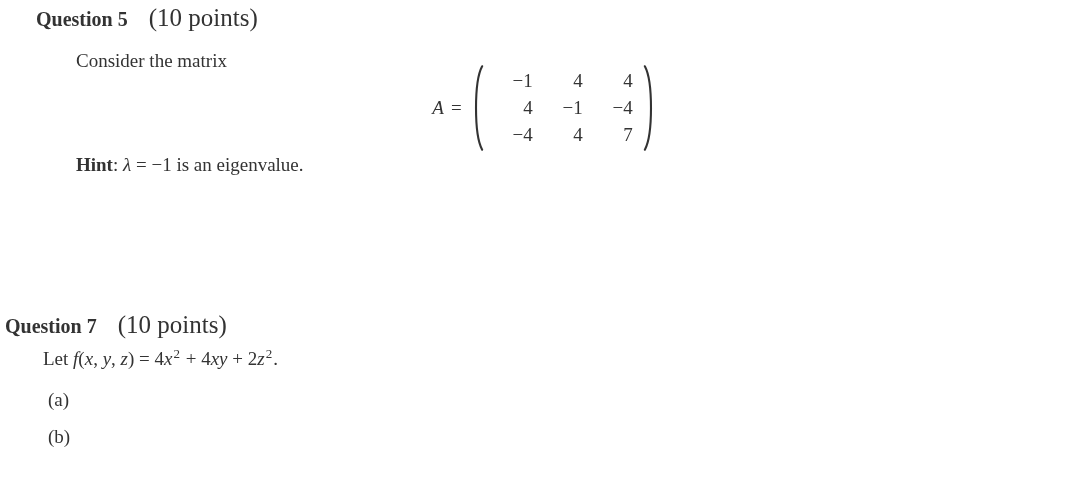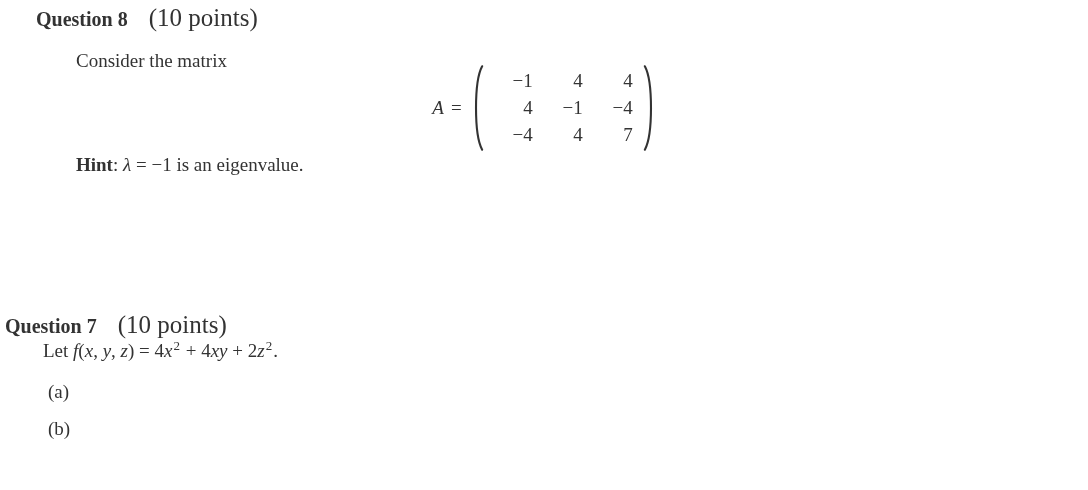--- a/index.html
+++ b/index.html
@@ -10,21 +10,21 @@
     overflow: hidden;
     font-family: "Liberation Serif", "DejaVu Serif", serif;
     color: #333333;
     font-size: 19px;
   }
   .page { position: relative; width: 1088px; height: 490px; }
 
   .q-heading { font-weight: bold; font-size: 20px; line-height: 24px; white-space: nowrap; }
   .q-heading .points { font-weight: normal; font-size: 25px; margin-left: 21px; }
   .q5-heading { margin: 6px 0 0 36px; }
-  .q7-heading { margin: 136px 0 0 5px; }
+  .q7-heading { margin: 136px 0 8px 5px; }
 
   .q5-intro { margin: 18px 0 0 76px; line-height: 24px; white-space: nowrap; }
 
   .matrix-display {
     margin-top: -8px;
     height: 86px;
     display: flex;
     justify-content: center;
     align-items: center;
   }
@@ -61,21 +61,21 @@
     top: -7px;
     margin: 0 1px 0 1px;
   }
 </style>
 </head>
 <body>
 
 <div class="page">
 
   <div class="q-heading q5-heading">
-    <span>Question 8</span><span class="points">(10 points)</span>
+    <span>Question 5</span><span class="points">(10 points)</span>
   </div>
 
   <div class="q5-intro">Consider the matrix</div>
 
   <div class="matrix-display">
     <span class="matrix-lhs">A</span>
     <span class="matrix-eq">=</span>
     <svg class="paren" width="13" height="86" viewBox="0 0 14 100" preserveAspectRatio="none">
       <path d="M12 1.5 C 3.2 19, 3.2 81, 12 98.5" fill="none" stroke="#333333" stroke-width="2.1" vector-effect="non-scaling-stroke" stroke-linecap="round"></path>
     </svg>

